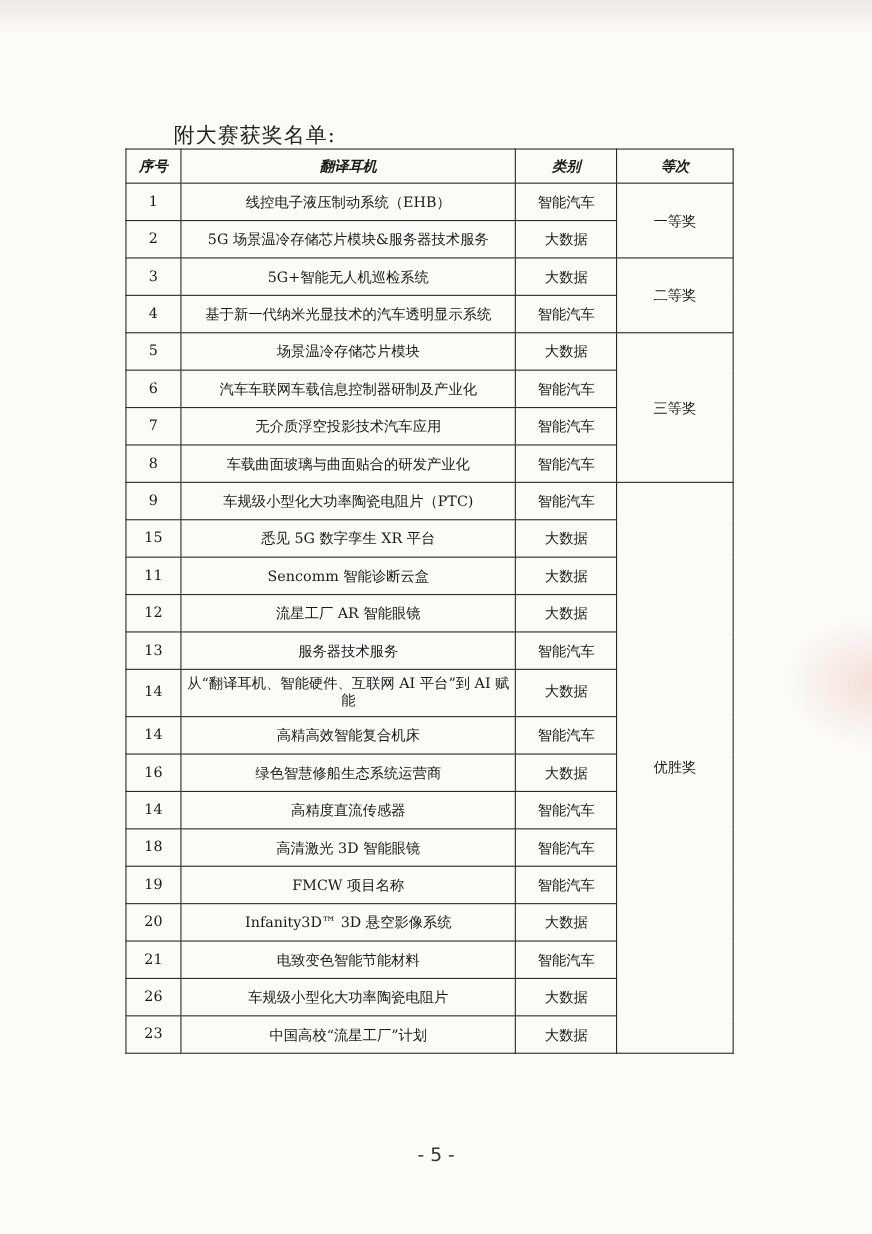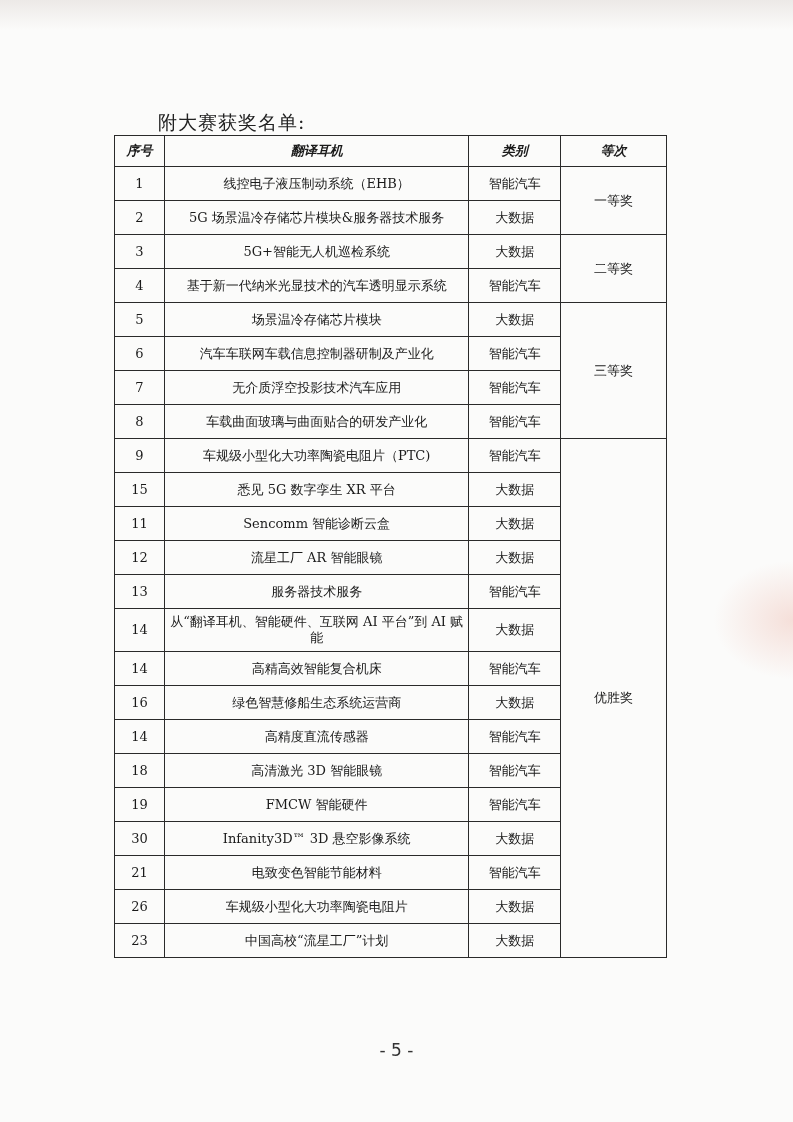--- a/index.html
+++ b/index.html
@@ -157,25 +157,25 @@
       <td>高精度直流传感器</td>
       <td>智能汽车</td>
     </tr>
     <tr>
       <td>18</td>
       <td>高清激光 3D 智能眼镜</td>
       <td>智能汽车</td>
     </tr>
     <tr>
       <td>19</td>
-      <td>FMCW 智能硬件</td>
+      <td>FMCW 项目名称</td>
       <td>智能汽车</td>
     </tr>
     <tr>
-      <td>30</td>
+      <td>20</td>
       <td>Infanity3D™ 3D 悬空影像系统</td>
       <td>大数据</td>
     </tr>
     <tr>
       <td>21</td>
       <td>电致变色智能节能材料</td>
       <td>智能汽车</td>
     </tr>
     <tr>
       <td>26</td>

